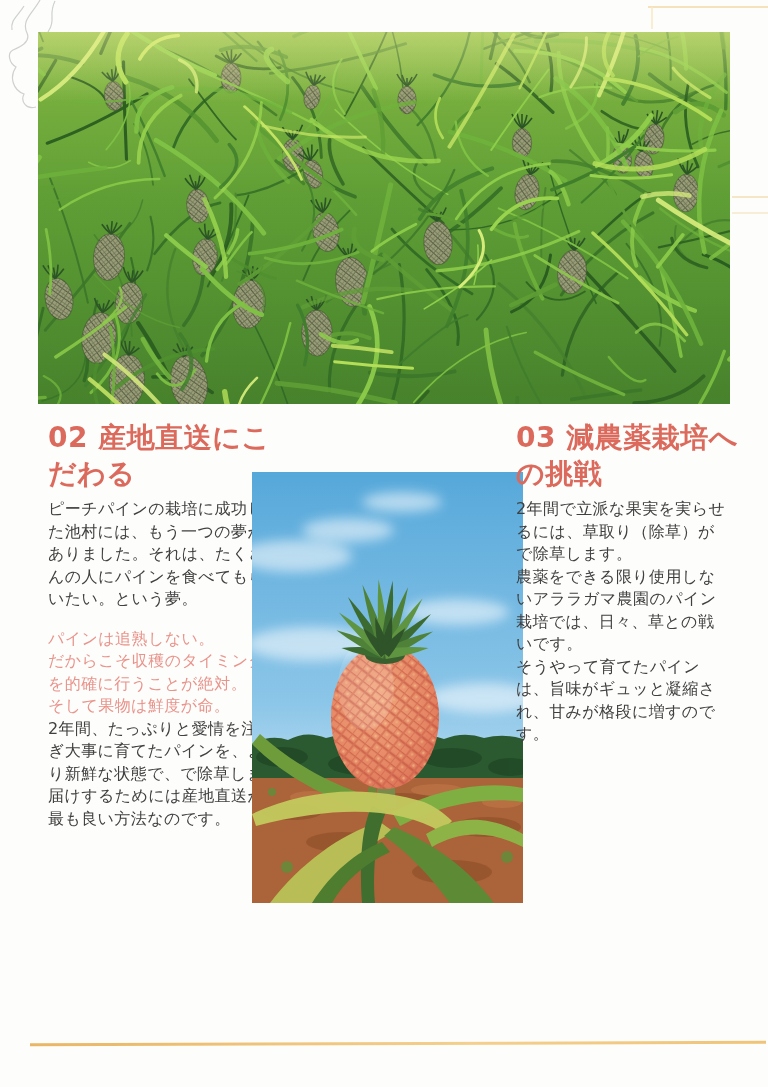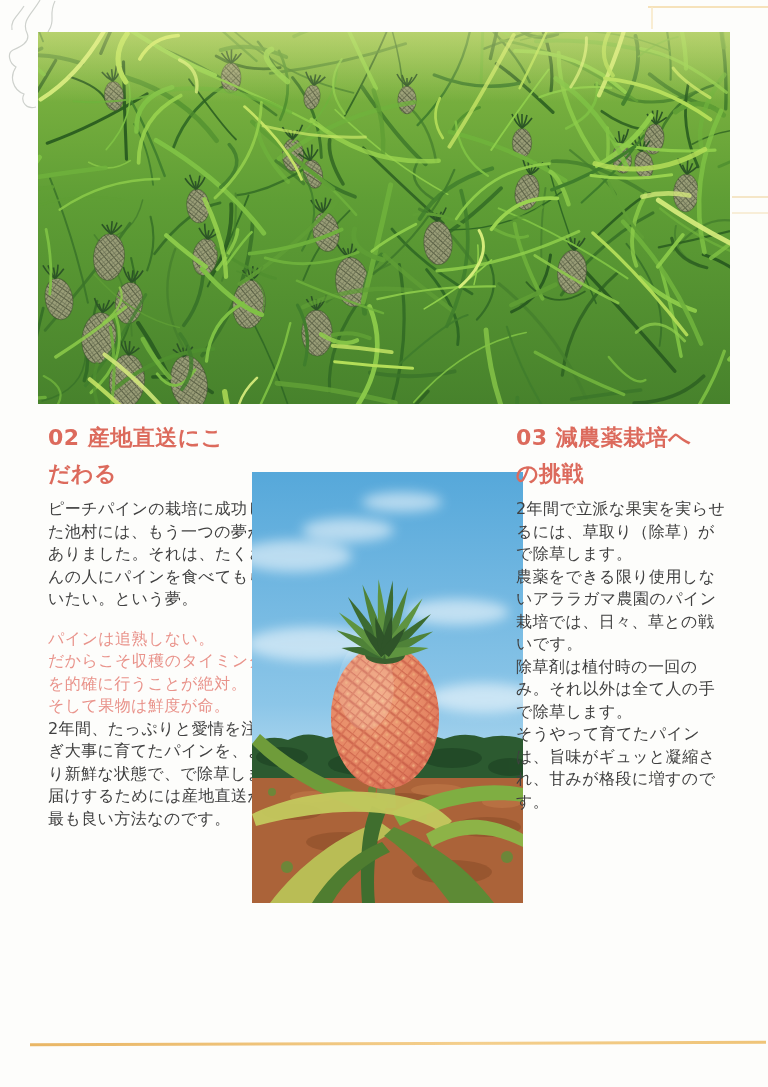--- a/index.html
+++ b/index.html
@@ -15,21 +15,21 @@
     overflow:hidden;font-family:"DejaVu Sans",sans-serif;
   }
   .photo{position:absolute;overflow:hidden;background:#6aa83c;}
   .photo svg{display:block;}
   .photo-top{left:38px;top:32px;width:692px;height:372px;}
   .photo-mid{left:252px;top:472px;width:271px;height:431px;background:#79b9df;}
   .col{position:absolute;top:420px;}
   .col-left{left:48px;width:212px;}
   .col-right{left:516px;width:214px;}
   h2.sec-heading{
-    margin:0 0 6px 0;font-size:22px;line-height:36px;font-weight:700;
+    margin:0 0 6px 0;font-size:28px;line-height:36px;font-weight:700;
     color:var(--heading);white-space:pre;letter-spacing:0.5px;
   }
   .para{
     margin:0;font-size:16px;line-height:22.5px;color:var(--body);
     white-space:pre;letter-spacing:0.4px;
   }
   .para.pink{color:var(--pink);}
   .para.gap{margin-top:17px;}
   .bottom-rule{
     position:absolute;left:30px;top:1042px;width:736px;height:3px;
@@ -680,23 +680,20 @@
     <h2 class="sec-heading">03 減農薬栽培へ
 の挑戦</h2>
     <div>
         <p class="para">2年間で立派な果実を実らせ
 るには、草取り（除草）が
 で除草します。</p>
         <p class="para">農薬をできる限り使用しな
 いアララガマ農園のパイン
 栽培では、日々、草との戦
 いです。</p>
-        <p class="para">除草剤は植付時の一回の
-み。それ以外は全て人の手
-で除草します。</p>
         <p class="para">そうやって育てたパイン
 は、旨味がギュッと凝縮さ
 れ、甘みが格段に増すので
 す。</p>
       </div>
   </article>
 
   <div class="bottom-rule"></div>
 </div>
 

